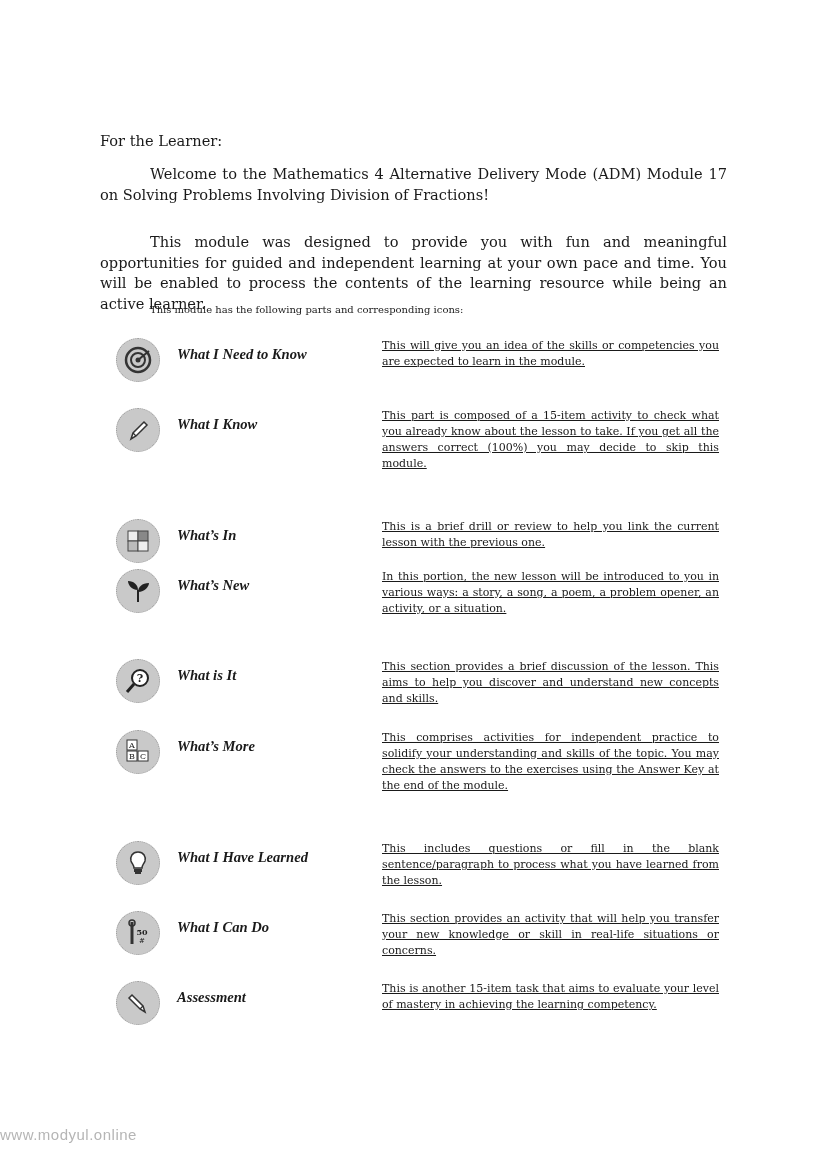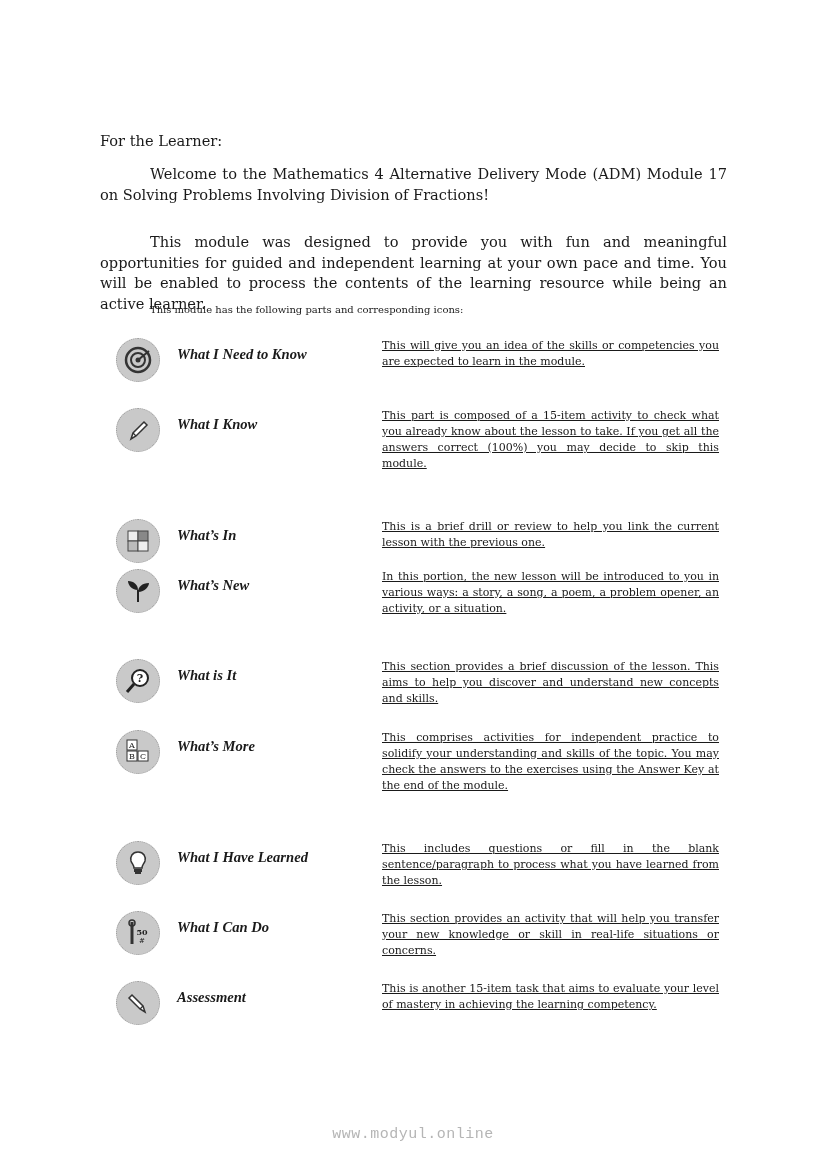--- a/index.html
+++ b/index.html
@@ -14,22 +14,22 @@
   .row { position:absolute; left:114px; width:605px; }
   .icon { position:absolute; left:2px; top:0; width:44px; height:44px; border-radius:50%;
           background:#c9c9c9; border:1px dotted #9a9a9a; box-sizing:border-box;
           display:flex; align-items:center; justify-content:center; }
   .icon svg { width:30px; height:30px; }
   .label { position:absolute; left:63px; top:8px; font-weight:bold; font-style:italic;
            font-size:14.6px; font-family:Liberation Serif, serif; }
   .desc { position:absolute; left:268px; top:0; width:337px; font-size:11px;
           line-height:16px; text-align:justify;text-decoration:underline; }
   .pagenum { position:absolute; left:0; width:826px; top:1082px; text-align:right; font-size:14px;padding-left:35px; }
-  .watermark { position:absolute; left:0; width:826px; top:1126px; text-align:center;
-               font-family:Liberation Mono, monospace; font-size:15px; color:#b5b5b5; letter-spacing:0.5px; }
+  .watermark { position:absolute; left:0; width:826px; top:1126px; text-align:left;
+               font-family:Liberation Sans, sans-serif; font-size:15px; color:#b5b5b5; letter-spacing:0.5px; }
 </style>
 </head>
 <body>
 
 <div class="heading">For the Learner:</div>
 <p class="p indent intro1">Welcome to the Mathematics 4 Alternative Delivery Mode (ADM) Module 17 on Solving Problems Involving Division of Fractions!</p>
 <p class="p indent intro2">This module was designed to provide you with fun and meaningful opportunities for guided and independent learning at your own pace and time. You will be enabled to process the contents of the learning resource while being an active learner.</p>
 <div class="intro3">This module has the following parts and corresponding icons:</div>
 
 <div class="row" style="top:338px;">

